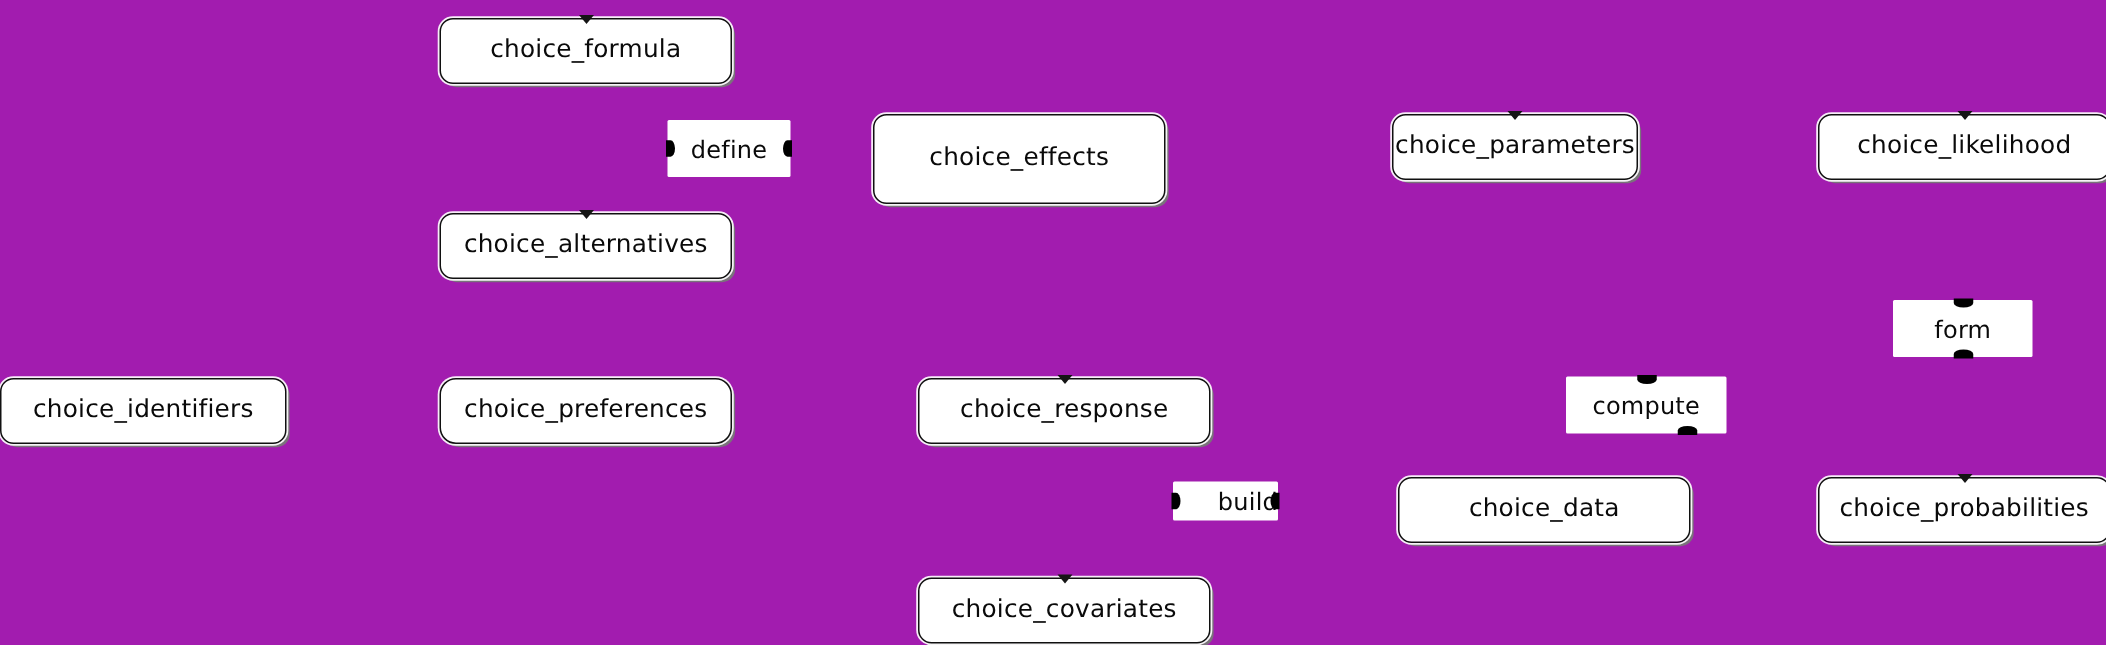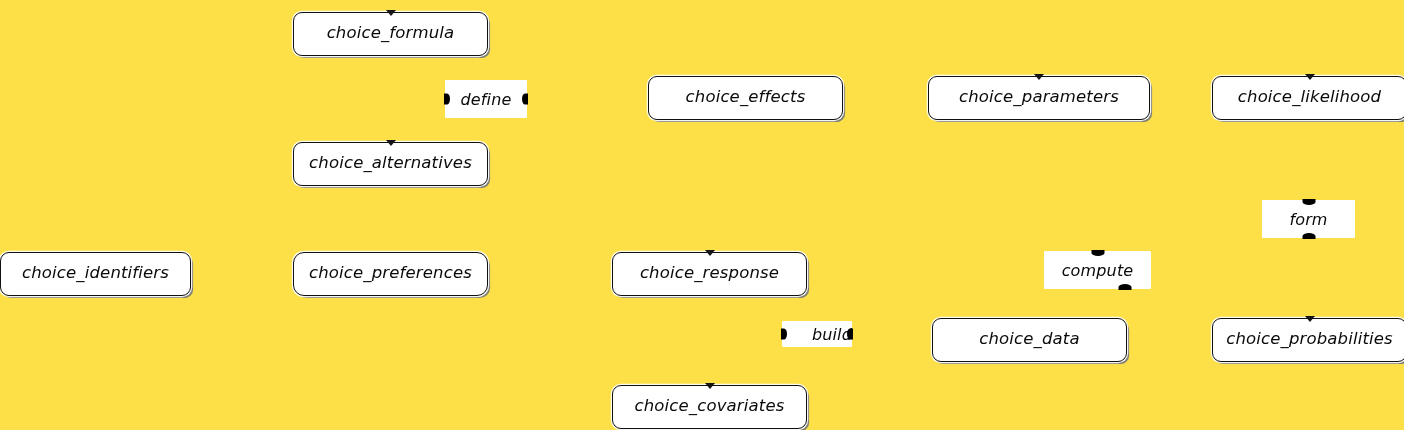--- a/index.html
+++ b/index.html
@@ -7,23 +7,22 @@
     padding: 0;
     background: #000000;
   }
   body {
     font-family: "DejaVu Sans", sans-serif;
   }
   #canvas {
     position: relative;
     width: 1404px;
     height: 430px;
-    background: #fde047;
+    background: #a21caf;
     overflow: hidden;
-    font-style: italic;
   }
 
   
   .node {
     position: absolute;
     box-sizing: border-box;
     background: #ffffff;
     border: 1.6px solid #101010;
     border-radius: 9px;
     display: flex;
@@ -83,24 +82,24 @@
 </style>
 </head>
 <body>
 
 <div id="canvas">
   <div id="nodes-layer">
       <div class="node" style="left: 293px; top: 12px; width: 195px; height: 44px;">
         <span class="arrowhead"></span>
         <span class="node-label">choice_formula</span>
       </div>
-      <div class="node" style="left: 648px; top: 76px; width: 195px; height: 44px;">
+      <div class="node" style="left: 582px; top: 76px; width: 195px; height: 60px;">
         <span class="node-label">choice_effects</span>
       </div>
-      <div class="node" style="left: 928px; top: 76px; width: 222px; height: 44px;">
+      <div class="node" style="left: 928px; top: 76px; width: 164px; height: 44px;">
         <span class="arrowhead"></span>
         <span class="node-label">choice_parameters</span>
       </div>
       <div class="node" style="left: 1212px; top: 76px; width: 195px; height: 44px;">
         <span class="arrowhead"></span>
         <span class="node-label">choice_likelihood</span>
       </div>
       <div class="node" style="left: 293px; top: 142px; width: 195px; height: 44px;">
         <span class="arrowhead"></span>
         <span class="node-label">choice_alternatives</span>

